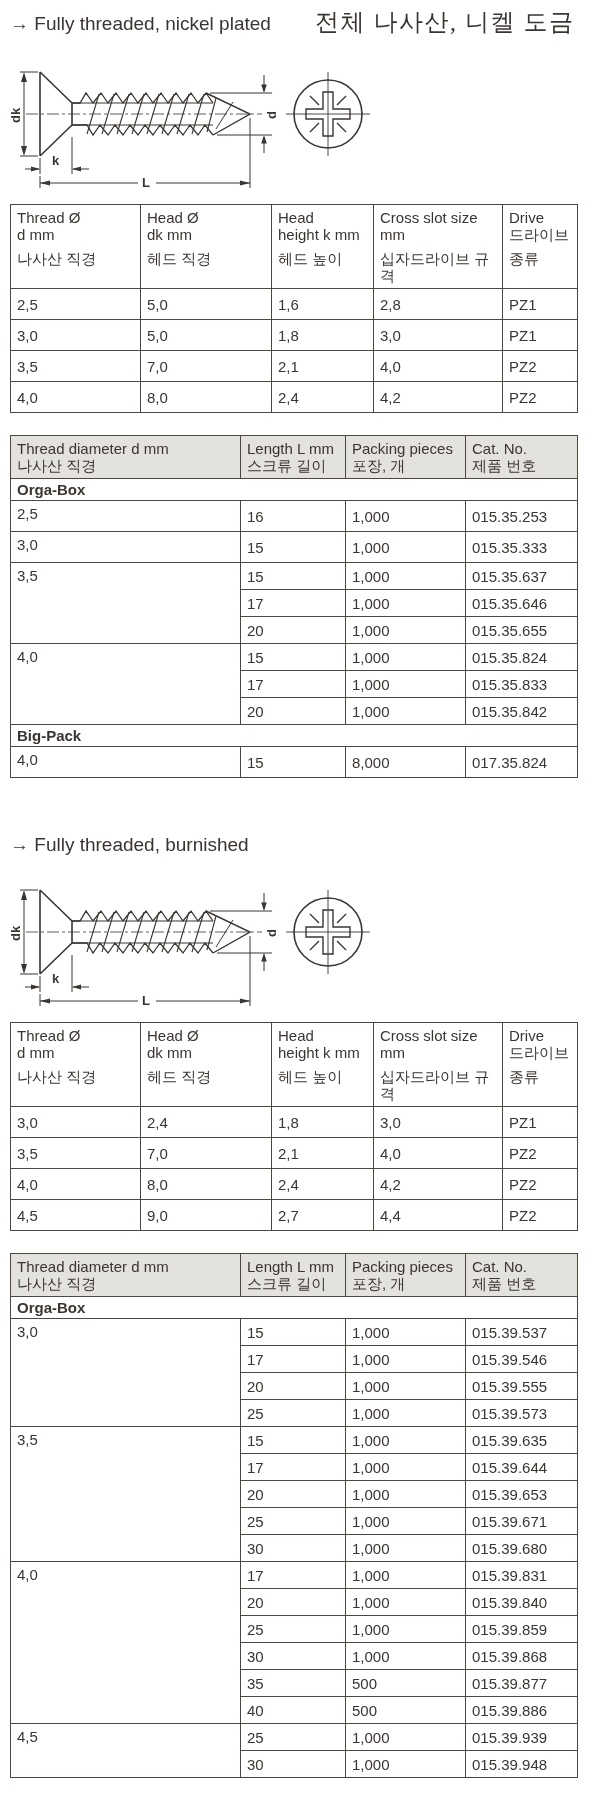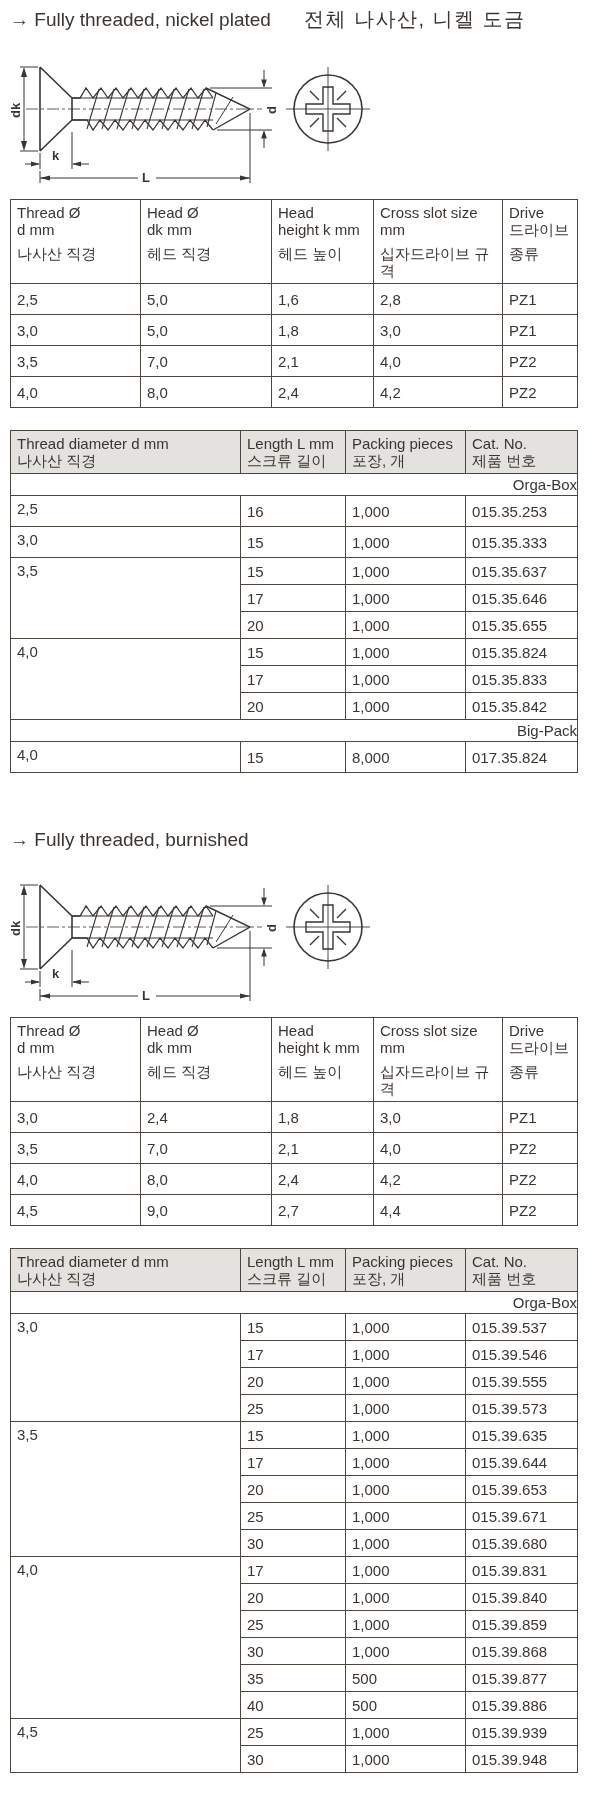--- a/index.html
+++ b/index.html
@@ -8,39 +8,39 @@
     --hbg:#e3e2df;
   }
   html,body{margin:0;padding:0;}
   body{
     width:600px;height:1800px;background:#ffffff;overflow:hidden;
     font-family:"Liberation Sans","DejaVu Sans",sans-serif;color:var(--ink);
   }
   .page{padding:6px 13px 0 10px;}
   section{margin-bottom:56px;}
   h2{
-    display:flex;column-gap:33px;align-items:baseline;
+    display:flex;column-gap:44px;align-items:baseline;
     font-weight:normal;font-size:19px;margin:0 0 14px 0;white-space:nowrap;
   }
-  .t-ko{font-family:Liberation Sans, sans-serif;font-size:20px;letter-spacing:1.5px;}
+  .t-ko{font-family:Liberation Serif, serif;font-size:24px;letter-spacing:1.5px;}
   .drawing{height:142px;margin:0 0 10px 0;}
   table{border-collapse:collapse;table-layout:fixed;width:567px;}
   .spec{margin-bottom:22px;border:1.5px solid var(--bd);}
   .order{border:1.5px solid var(--bd);}
   th,td{
     border:1px solid var(--bd);padding:0 0 0 6px;text-align:left;
     font-size:15px;font-weight:normal;color:var(--ink);overflow:hidden;
   }
   .spec thead th, .order thead th{vertical-align:top;padding-top:4px;padding-bottom:4px;}
   .order thead th{background:var(--hbg);margin-top:45px;}
   .hl{line-height:17px;}
   .hk{line-height:17px;margin-top:7px;}
   .spec tbody td{height:30px;}
   .order tbody td{height:26px;}
-  tr.grp td{height:21px;font-weight:normal;text-align:right;}
+  tr.grp td{height:21px;font-weight:bold;}
   .dcell{vertical-align:top;padding-top:4px;}
 </style>
 </head>
 <body>
 
 <div class="page">
 
   <section>
     <h2>
       <span class="t-en">→ Fully threaded, nickel plated</span>

